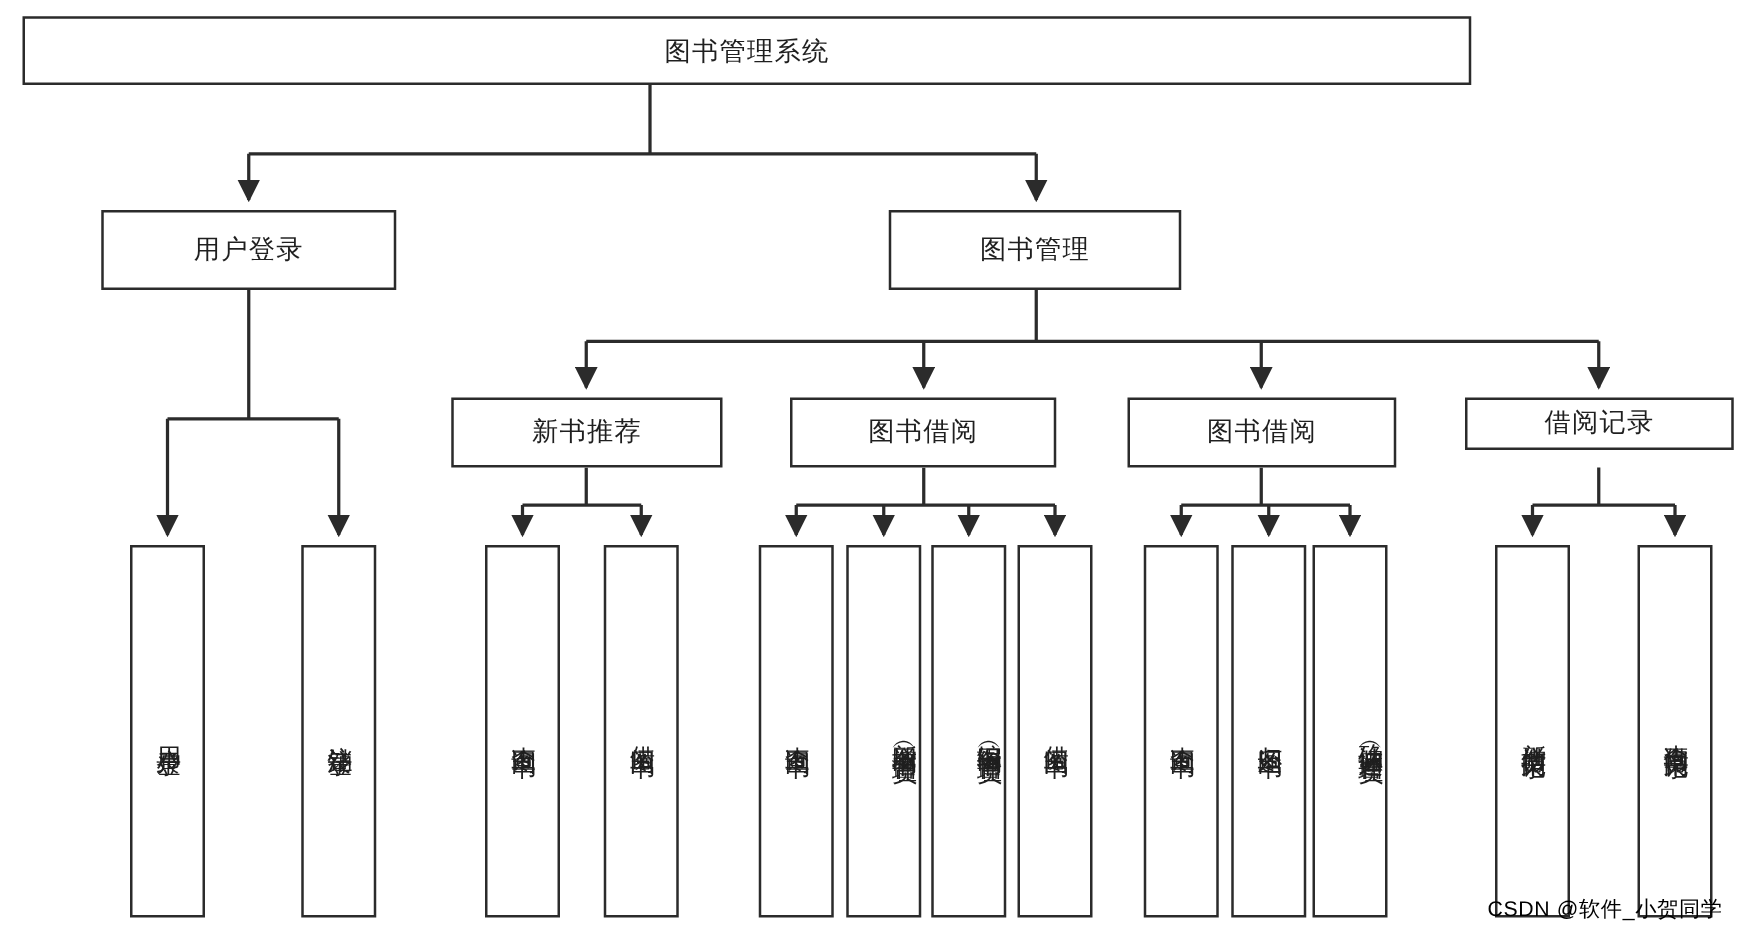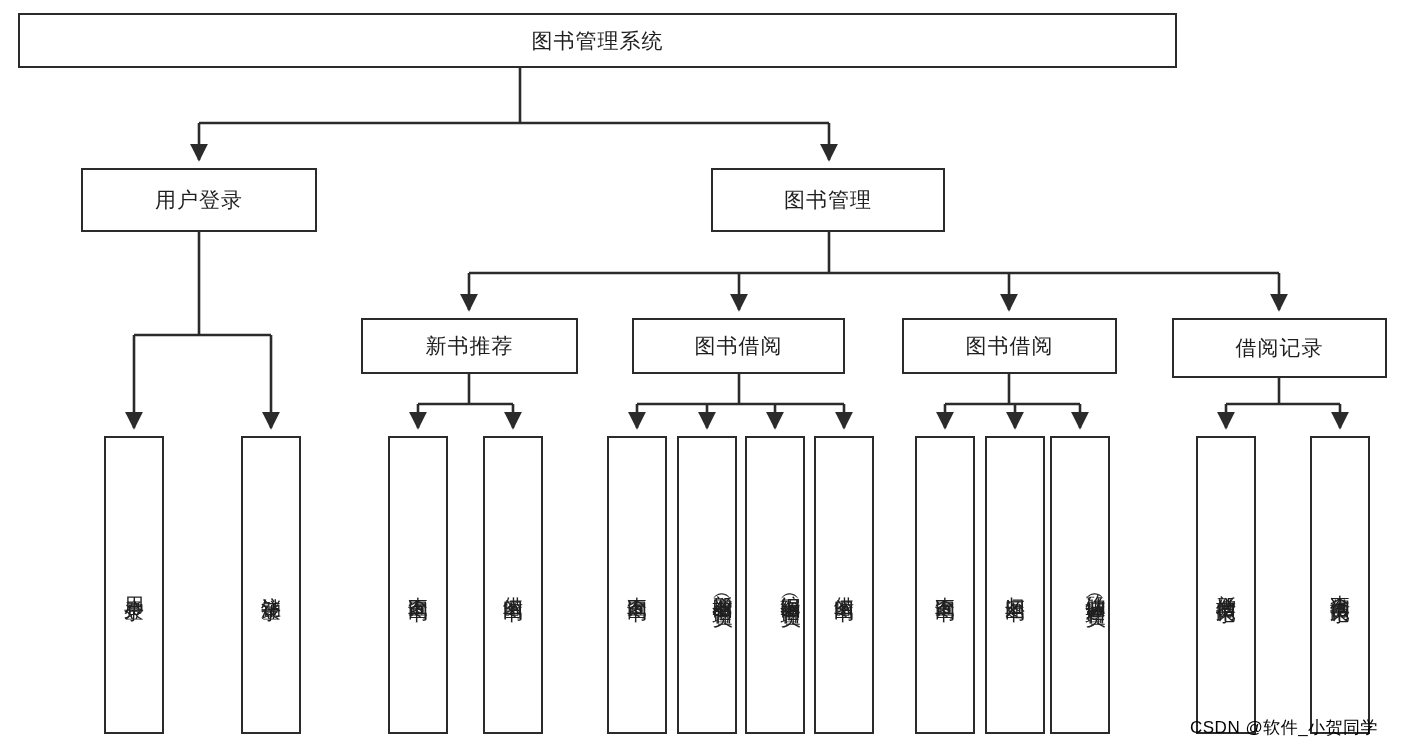--- a/index.html
+++ b/index.html
@@ -129,21 +129,21 @@
   </svg>
 
   <div class="node node-root" style="left: 18px; top: 13px; width: 1159px; height: 55px;">图书管理系统</div>
 
   <div class="node node-h" style="left: 81px; top: 168px; width: 236px; height: 64px;">用户登录</div>
   <div class="node node-h" style="left: 711px; top: 168px; width: 234px; height: 64px;">图书管理</div>
 
   <div class="node node-h" style="left: 361px; top: 318px; width: 217px; height: 56px; text-align: right;">新书推荐</div>
   <div class="node node-h" style="left: 632px; top: 318px; width: 213px; height: 56px;">图书借阅</div>
   <div class="node node-h" style="left: 902px; top: 318px; width: 215px; height: 56px;">图书借阅</div>
-  <div class="node node-h" style="left: 1172px; top: 318px; width: 215px; height: 60px;">借阅记录</div>
+  <div class="node node-h" style="left: 1172px; top: 318px; width: 215px; height: 42px;">借阅记录</div>
 
   <div class="node node-v v-mid" style="left: 104px; top: 436px; width: 60px; height: 298px;">用户登录</div>
   <div class="node node-v v-mid" style="left: 241px; top: 436px; width: 60px; height: 298px;">注销登录</div>
   <div class="node node-v v-mid" style="left: 388px; top: 436px; width: 60px; height: 298px;">查询图书</div>
   <div class="node node-v v-mid" style="left: 483px; top: 436px; width: 60px; height: 298px;">借阅图书</div>
   <div class="node node-v v-mid" style="left: 607px; top: 436px; width: 60px; height: 298px;">查询图书</div>
   <div class="node node-v v-top" style="left: 677px; top: 436px; width: 60px; height: 298px;">新增图书（管理员）</div>
   <div class="node node-v v-top" style="left: 745px; top: 436px; width: 60px; height: 298px;">编辑图书（管理员）</div>
   <div class="node node-v v-mid" style="left: 814px; top: 436px; width: 60px; height: 298px;">借阅图书</div>
   <div class="node node-v v-mid" style="left: 915px; top: 436px; width: 60px; height: 298px;">查询图书</div>

